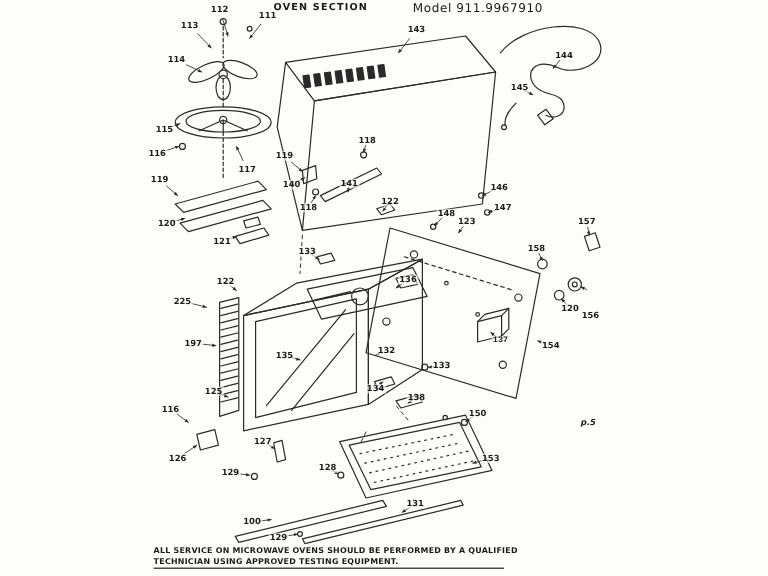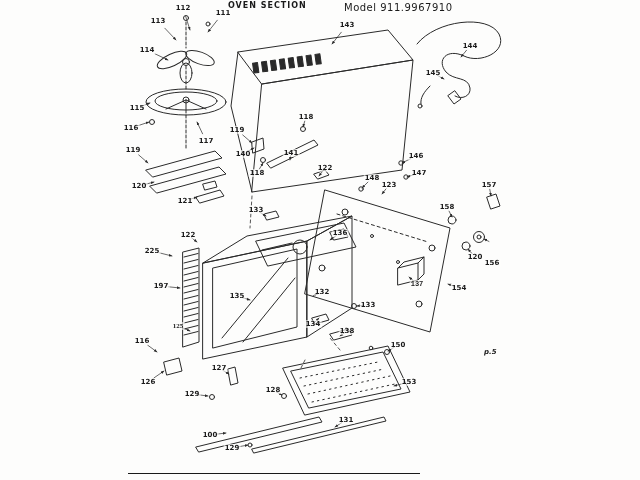--- a/index.html
+++ b/index.html
@@ -260,28 +260,32 @@
       <span class="part-label" style="left: 152px; top: 251px;">225</span>
       <span class="part-label" style="left: 340px; top: 233px;">136</span>
       <span class="part-label" style="left: 417px; top: 284px; font-family: Liberation Mono, monospace;">137</span>
       <span class="part-label" style="left: 459px; top: 288px;">154</span>
       <span class="part-label" style="left: 161px; top: 286px;">197</span>
       <span class="part-label" style="left: 237px; top: 296px;">135</span>
       <span class="part-label" style="left: 322px; top: 292px;">132</span>
       <span class="part-label" style="left: 368px; top: 305px;">133</span>
       <span class="part-label" style="left: 313px; top: 324px;">134</span>
       <span class="part-label" style="left: 347px; top: 331px;">138</span>
-      <span class="part-label" style="left: 178px; top: 326px; font-family: Liberation Serif, serif;">125</span>
+      <span class="part-label" style="left: 178px; top: 326px;">125</span>
       <span class="part-label" style="left: 142px; top: 341px;">116</span>
       <span class="part-label" style="left: 398px; top: 345px;">150</span>
       <span class="part-label" style="left: 148px; top: 382px;">126</span>
       <span class="part-label" style="left: 219px; top: 368px;">127</span>
       <span class="part-label" style="left: 192px; top: 394px;">129</span>
       <span class="part-label" style="left: 273px; top: 390px;">128</span>
       <span class="part-label" style="left: 409px; top: 382px;">153</span>
       <span class="part-label" style="left: 346px; top: 420px;">131</span>
       <span class="part-label" style="left: 210px; top: 435px;">100</span>
       <span class="part-label" style="left: 232px; top: 448px;">129</span>
     </div>
 
+  <div class="footer">
+    <div>ALL SERVICE ON MICROWAVE OVENS SHOULD BE PERFORMED BY A QUALIFIED</div>
+    <div>TECHNICIAN USING APPROVED TESTING EQUIPMENT.</div>
+  </div>
   <div class="footer-rule"></div>
 
 </div>
 
 </body></html>

